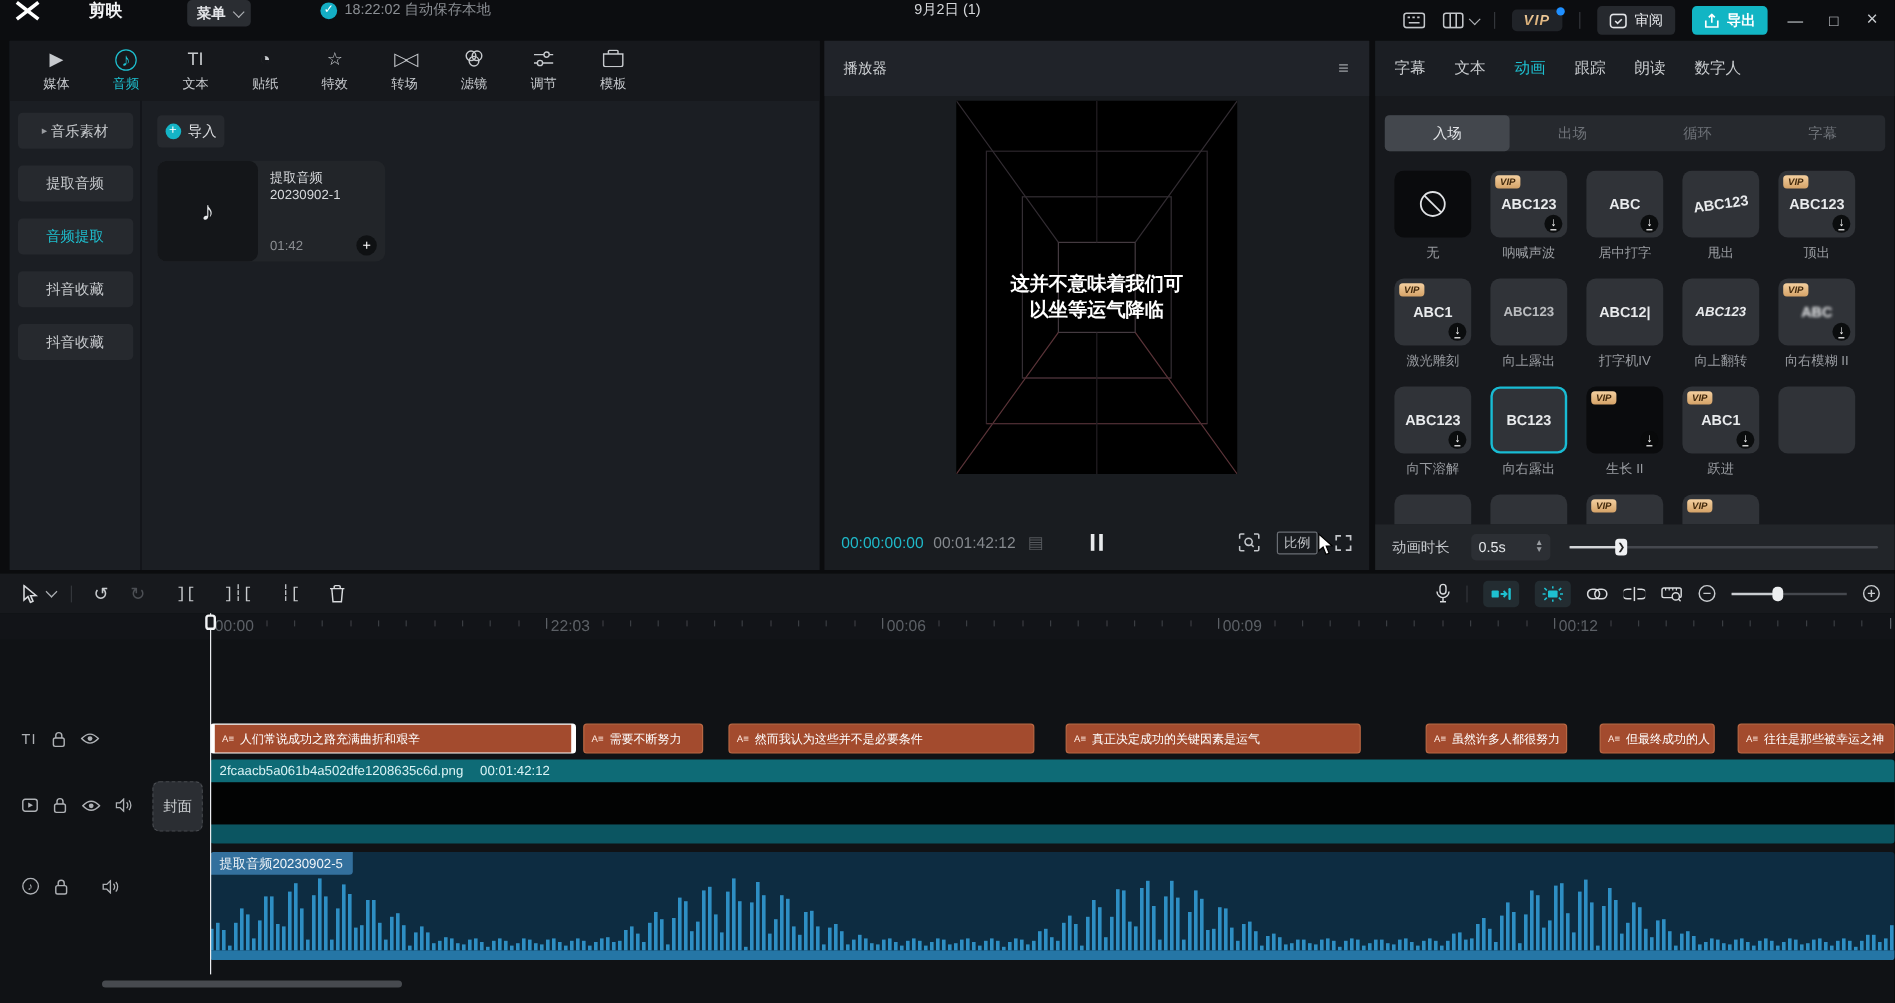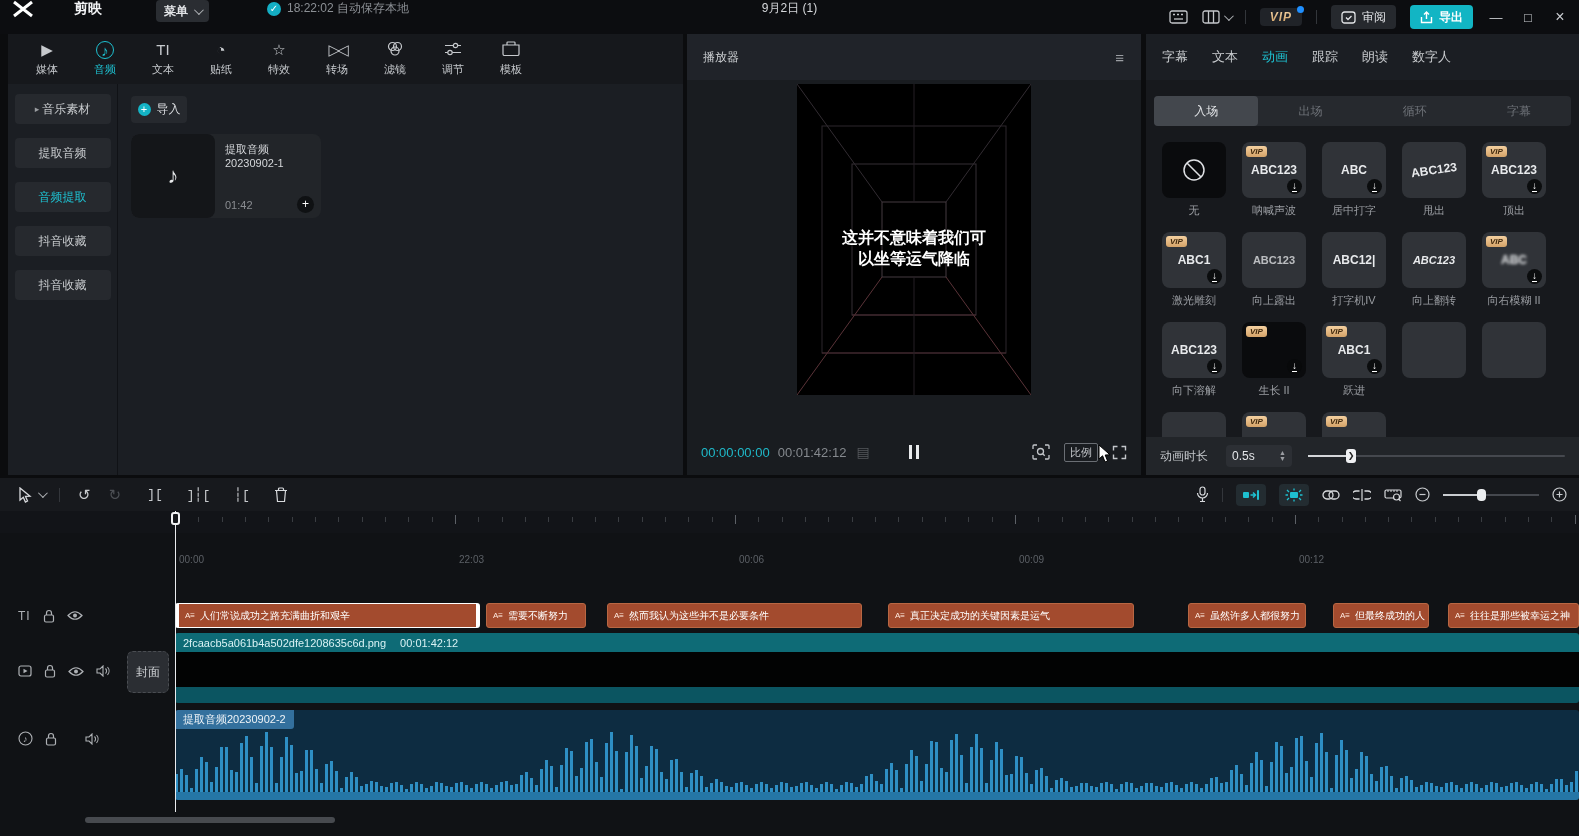--- a/index.html
+++ b/index.html
@@ -101,21 +101,21 @@
   .toggle-on{width:30px;height:22px;background:#232c31;border-radius:4px;display:flex;align-items:center;justify-content:center;}
   .zoom-slider{position:relative;width:96px;height:12px;}
   .zoom-slider .trk{position:absolute;top:5px;left:0;right:0;height:2px;background:#45484e;}
   .zoom-slider .trk-on{position:absolute;top:5px;left:0;width:38px;height:2px;background:#c9ccd0;}
   .zoom-slider .hnd{position:absolute;left:34px;top:0;width:9px;height:12px;border-radius:4px;background:#eceef0;}
   
   #timeline{left:0;top:511px;width:1579px;height:325px;background:#101215;}
   #ruler{position:absolute;left:0;top:0;width:100%;height:22px;background:#121418;}
   .tick{position:absolute;top:6px;width:1px;height:5px;background:#3a3d42;}
   .tick.major{height:9px;top:4px;background:#5c6066;}
-  .tick-lbl{position:absolute;top:3px;color:#5c6066;font-size:10px;margin-top:40px;}
+  .tick-lbl{position:absolute;top:3px;color:#5c6066;font-size:13px;}
   .thead{position:absolute;left:0;width:140px;display:flex;align-items:center;gap:12px;padding-left:18px;color:#aeb1b5;}
   .thead svg{display:block;}
   #cover-btn{position:absolute;left:127px;top:140px;width:42px;height:42px;background:#2b2e33;border:1px dashed #4a4d52;border-radius:6px;display:flex;align-items:center;justify-content:center;color:#cfd2d5;}
   #text-track{position:absolute;left:0;top:92px;height:25px;width:100%;}
   .tseg{position:absolute;top:0;height:25px;background:#a34b2e;border:1px solid #b86743;border-radius:3px;display:flex;align-items:center;gap:5px;padding:0 6px;color:#fff;font-size:10px;white-space:nowrap;overflow:hidden;}
   .tseg.selected{border:1.5px solid #fff;border-left-width:4px;border-right-width:4px;}
   .aicon{font-size:8px;color:#ffe9df;}
   #video-track{position:absolute;left:175px;right:0;top:122px;height:70px;}
   #vt-head{height:19px;background:#0e6b76;display:flex;align-items:center;gap:14px;padding:0 8px;color:#d9f2f4;font-size:11px;border-radius:3px 3px 0 0;}
   #vt-body{height:35px;background:#020303;}
@@ -414,20 +414,26 @@
           <div class="cell-lbl">向右模糊 II</div>
         </div>
         <div class="cell">
           <div class="tile">
             <span class="prev">ABC123</span>
             <span class="tile-dl">
               <span>↓</span>
             </span>
           </div>
           <div class="cell-lbl">向下溶解</div>
+        </div>
+        <div class="cell">
+          <div class="tile selected">
+            <span class="prev">BC123</span>
+          </div>
+          <div class="cell-lbl">向右露出</div>
         </div>
         <div class="cell">
           <div class="tile dark">
             <span class="tile-vip">VIP</span>
             <span class="tile-dl">
               <span>↓</span>
             </span>
           </div>
           <div class="cell-lbl">生长 II</div>
         </div>
@@ -719,21 +725,21 @@
     <div id="video-track">
       <div id="vt-head">
         <span>2fcaacb5a061b4a502dfe1208635c6d.png</span>
         <span>00:01:42:12</span>
       </div>
       <div id="vt-body"></div>
       <div id="vt-foot"></div>
     </div>
 
     <div id="audio-track">
-      <div id="at-label">提取音频20230902-2</div>
+      <div id="at-label">提取音频20230902-5</div>
       <div id="waveform">
           <i style="height: 18px;"></i>
           <i style="height: 23px;"></i>
           <i style="height: 17px;"></i>
           <i style="height: 4px;"></i>
           <i style="height: 23px;"></i>
           <i style="height: 35px;"></i>
           <i style="height: 30px;"></i>
           <i style="height: 10px;"></i>
           <i style="height: 25px;"></i>

